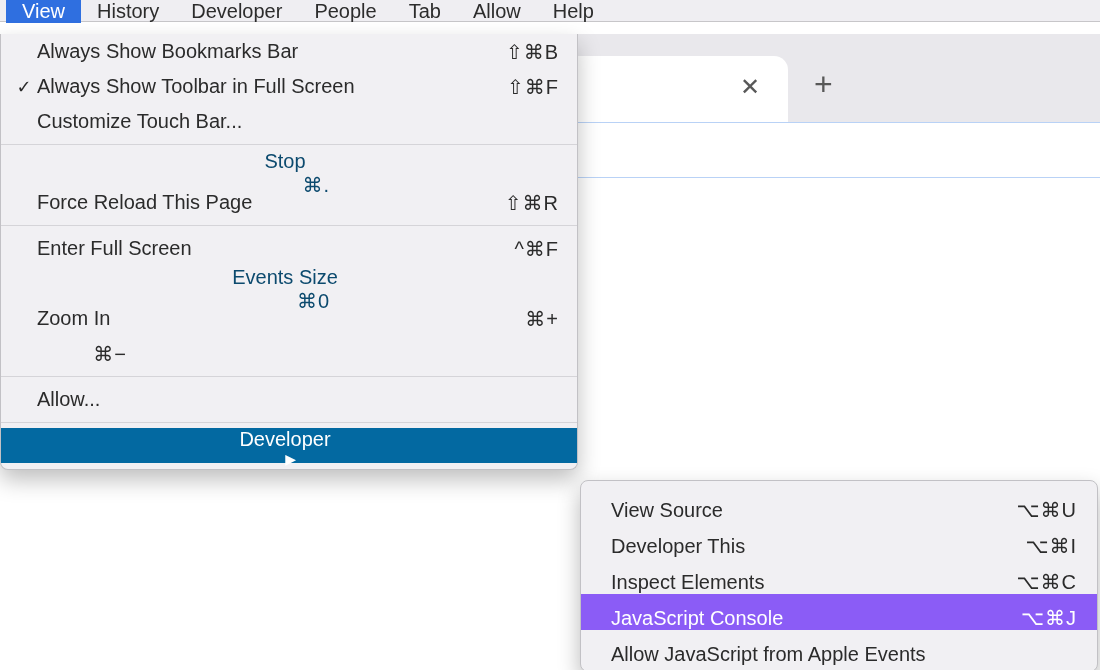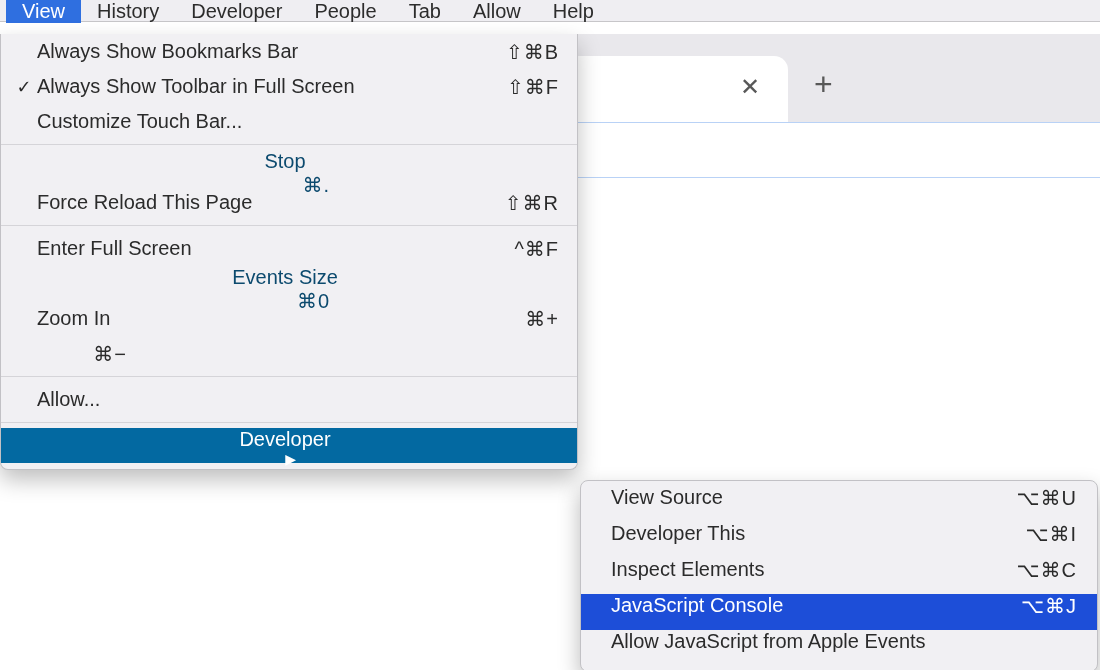--- a/index.html
+++ b/index.html
@@ -145,28 +145,28 @@
     top: 480px;
     width: 518px;
     background: #f1f0f3;
     border: 1px solid #c2c1c5;
     border-radius: 8px;
     box-shadow: 0 10px 22px rgba(0,0,0,0.28);
     padding: 5px 0;
   }
   .sub-row {
     display: flex;
-    align-items: flex-start;
+    align-items: flex-end;
     height: 36px;
     padding: 0 20px 0 30px;
     font-size: 20px;
     color: #2b2b2b;
   }
   .sub-row.selected {
-    background: #1d4ed8;
+    background: #8b5cf6;
     color: #ffffff;
   }
   .sub-label { flex: 1; }
   .sub-shortcut {
     font-size: 20px;
     letter-spacing: 1px;
     min-width: 80px;
     text-align: right;
   }
 </style>

